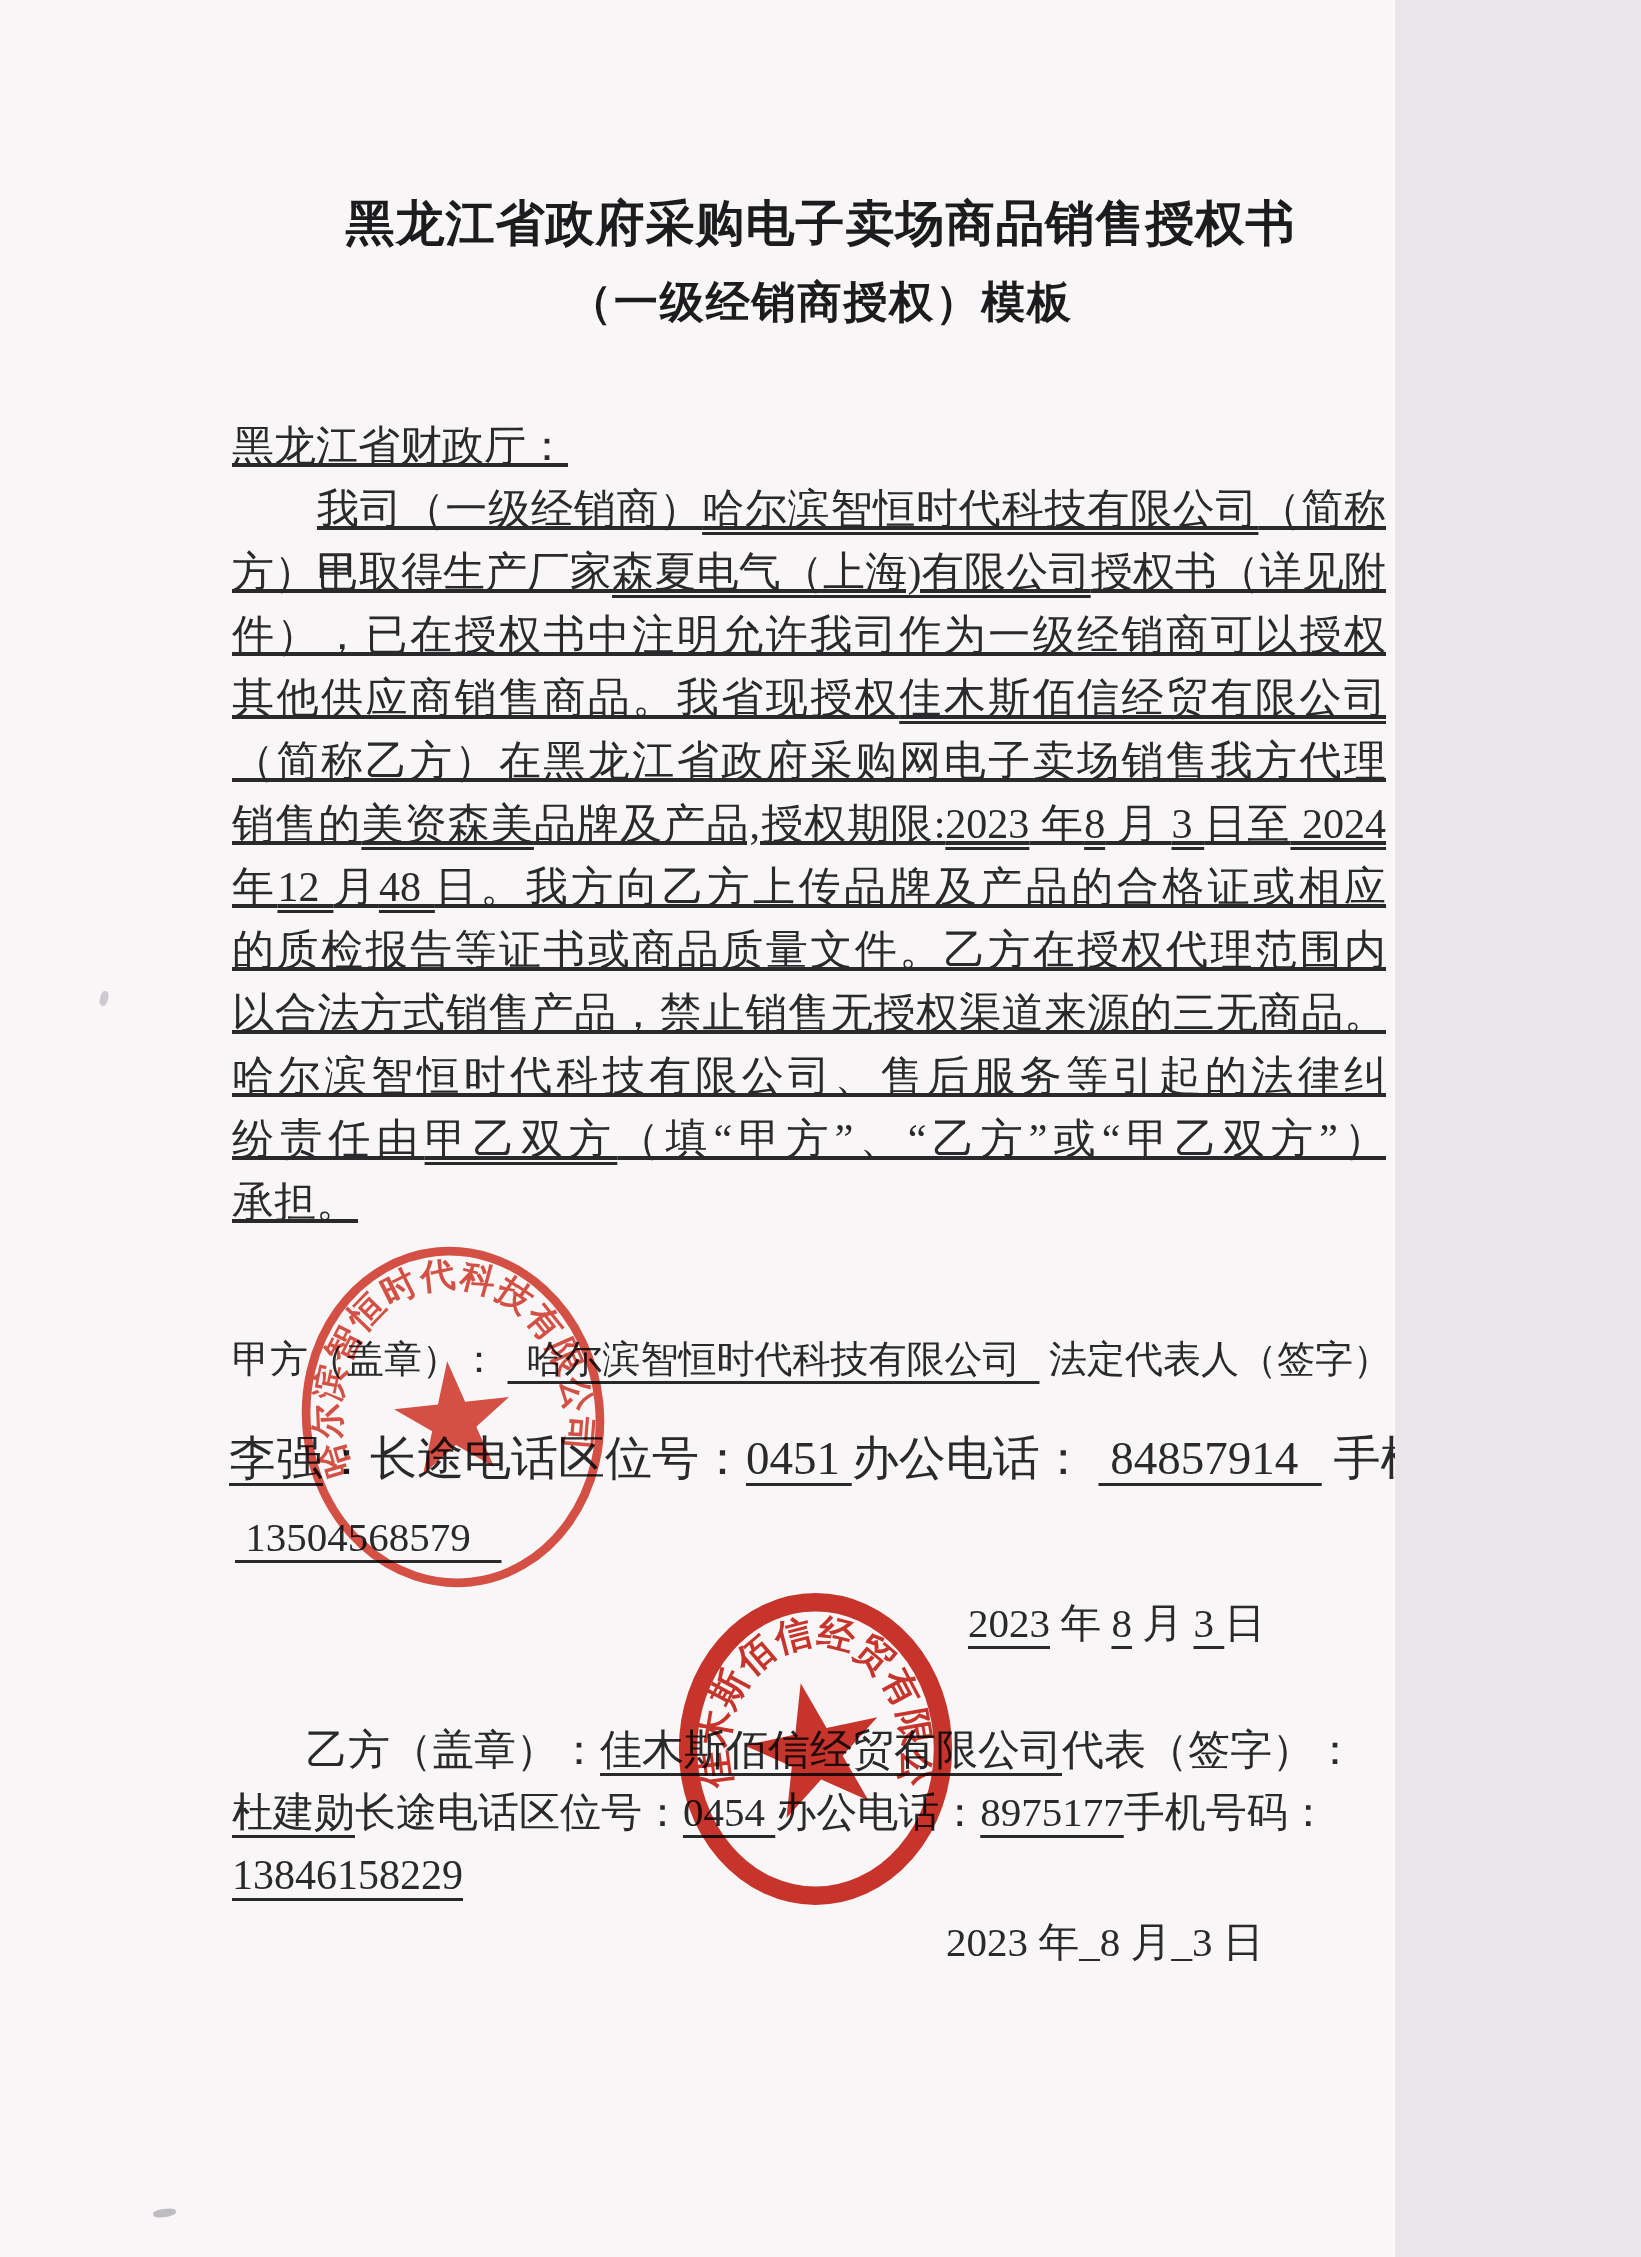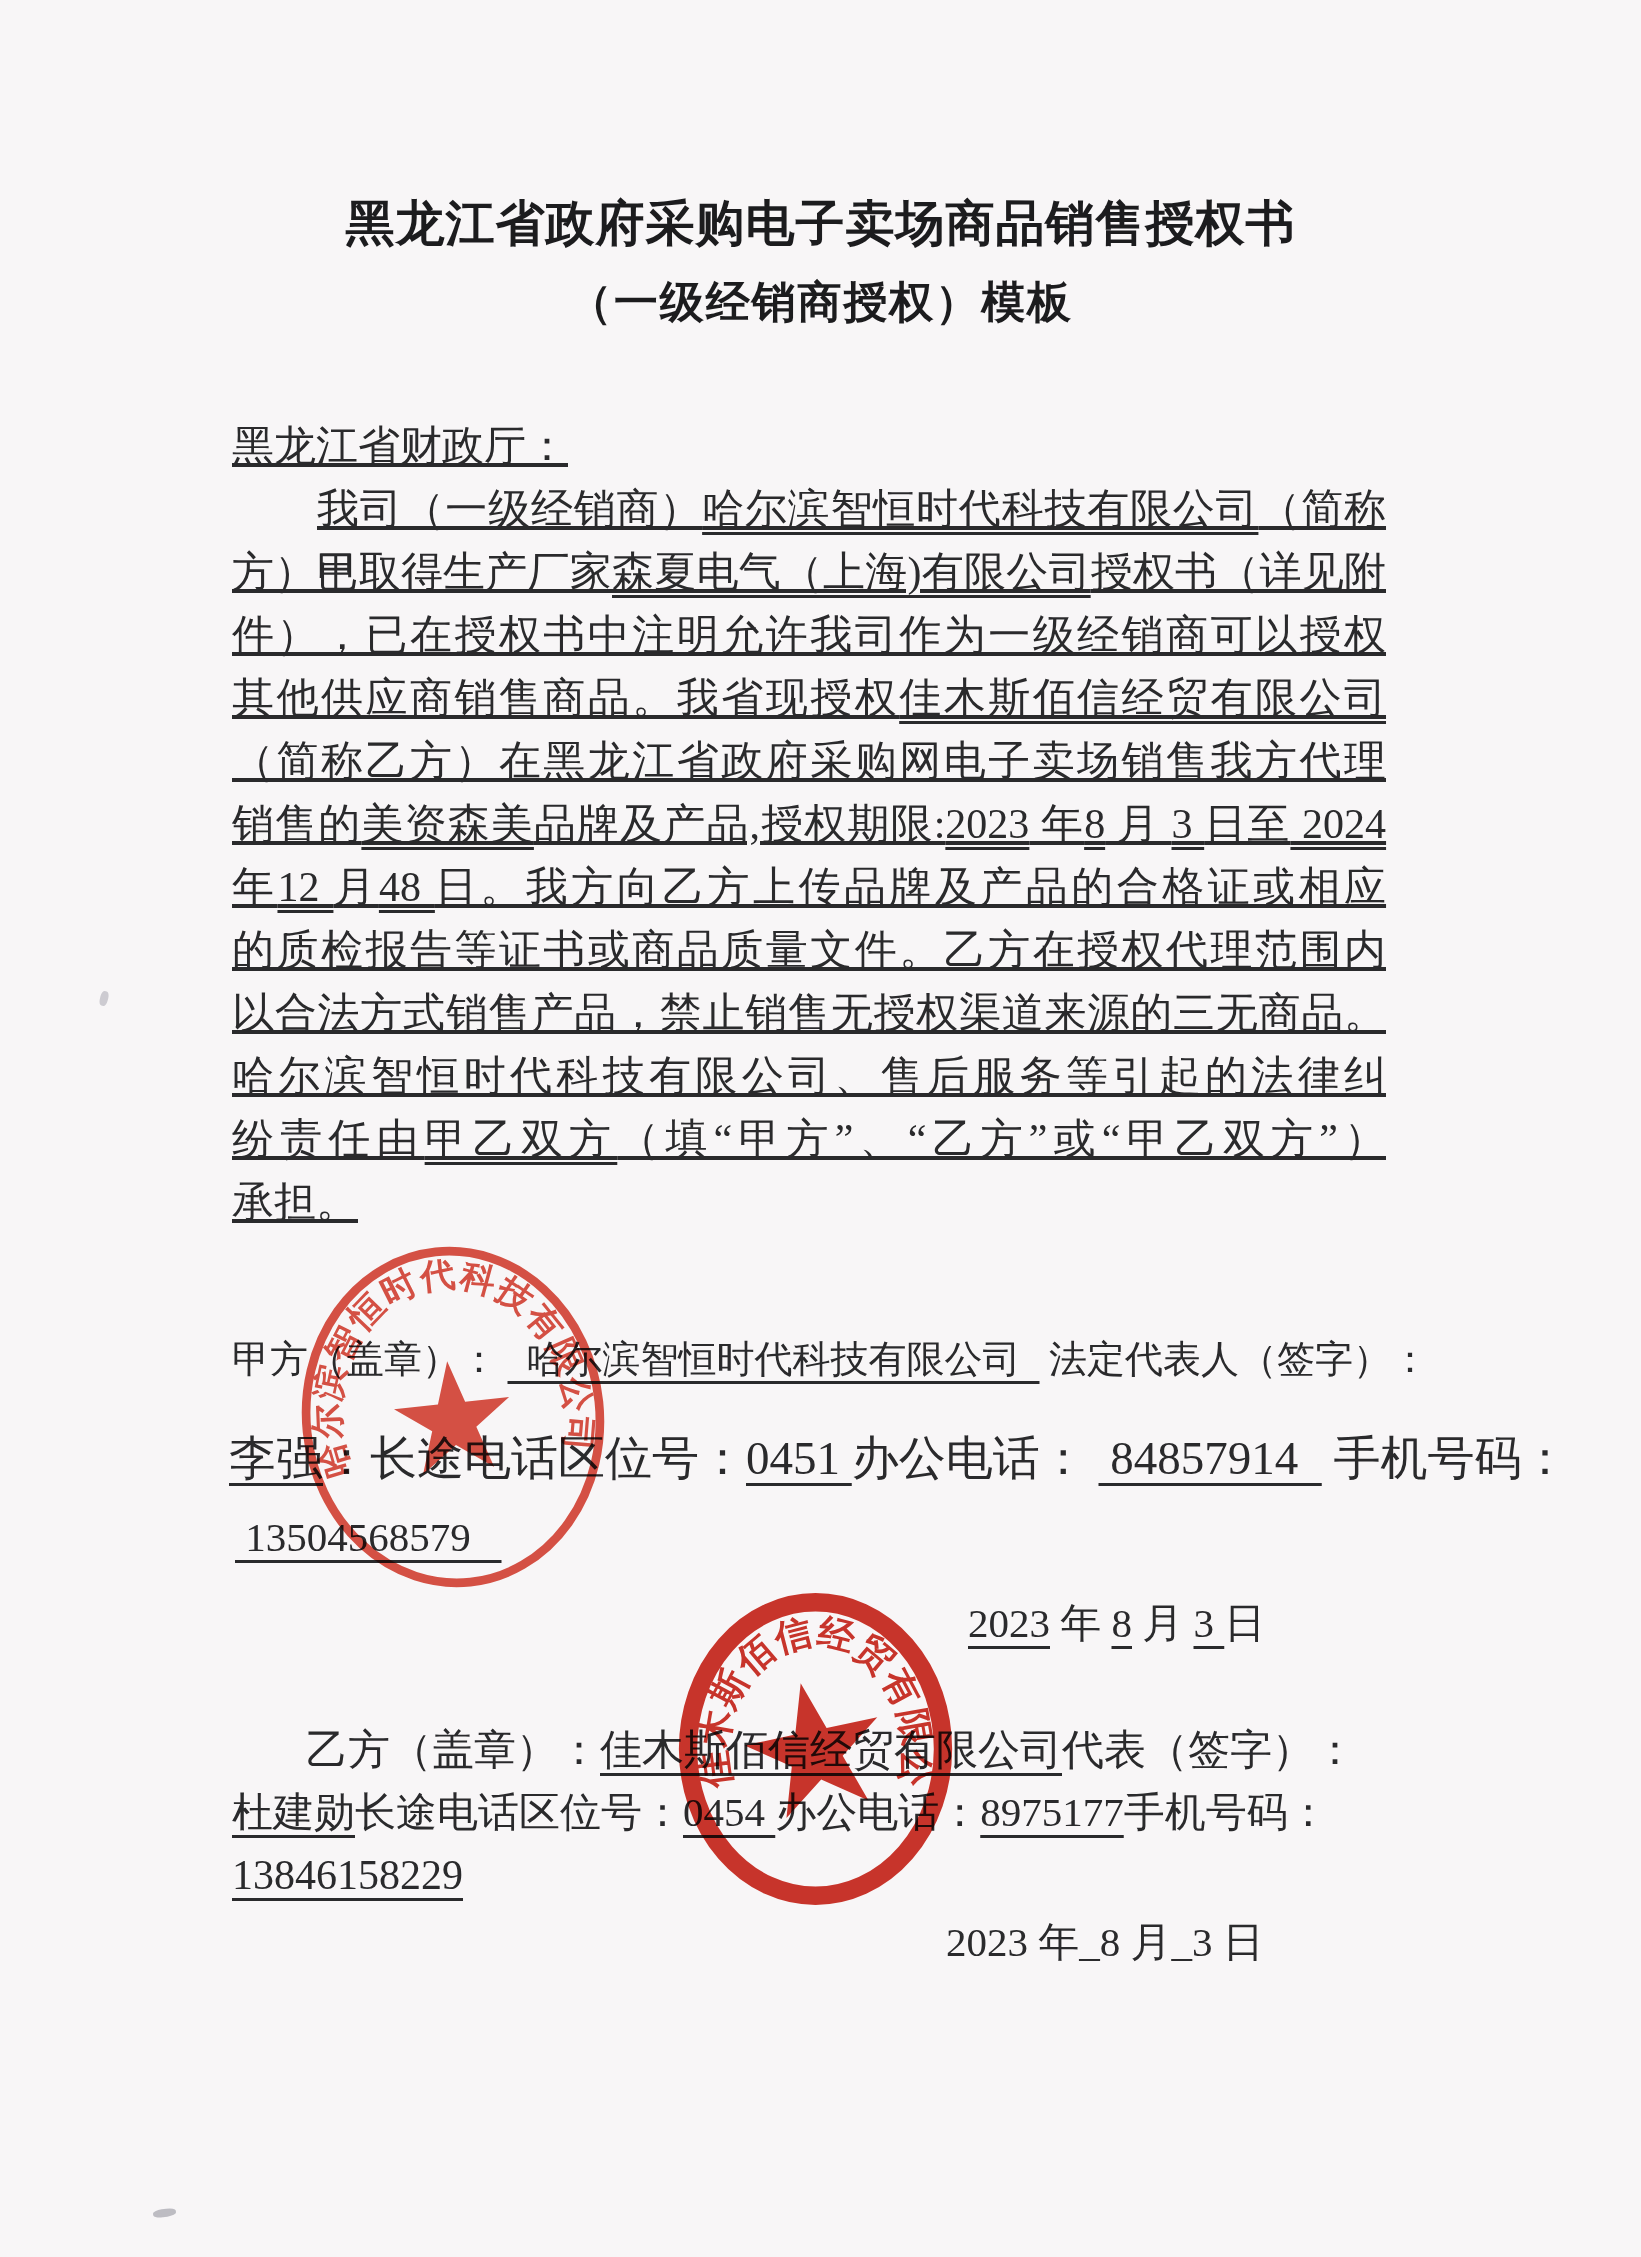--- a/index.html
+++ b/index.html
@@ -1,19 +1,19 @@
 <!DOCTYPE html>
 <html><head>
 <meta charset="utf-8">
 <style>
   html,body{margin:0;padding:0;}
   body{background:#e8e6e8;}
   .page{
     position:relative;
-    width:1641px;height:2257px;
+    width:1395px;height:2257px;
     background:#f8f6f7;
     overflow:hidden;
     font-family:"Liberation Serif","DejaVu Serif",serif;
     color:#262626;
   }
   .title{
     position:absolute;left:0;width:1641px;
     text-align:center;margin:0;
     font-family:"Liberation Sans","DejaVu Sans",sans-serif;
     font-weight:700;color:#1c1c1e;

